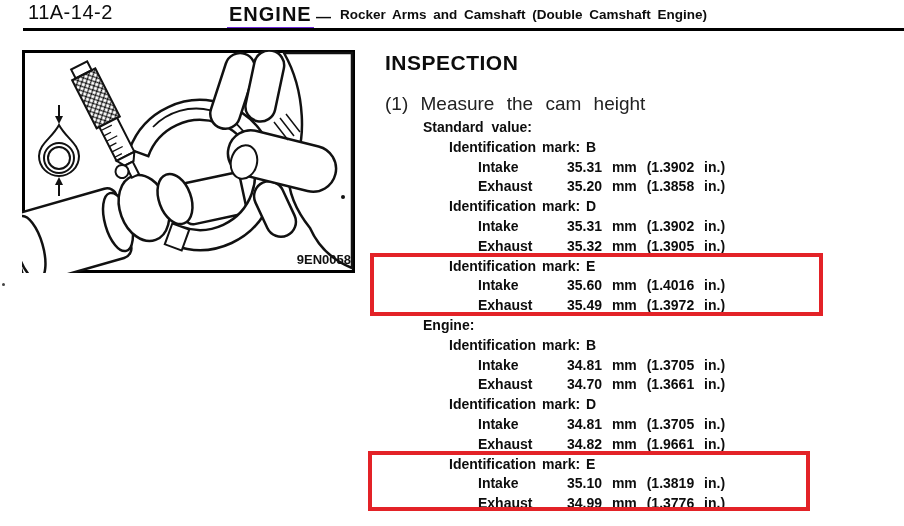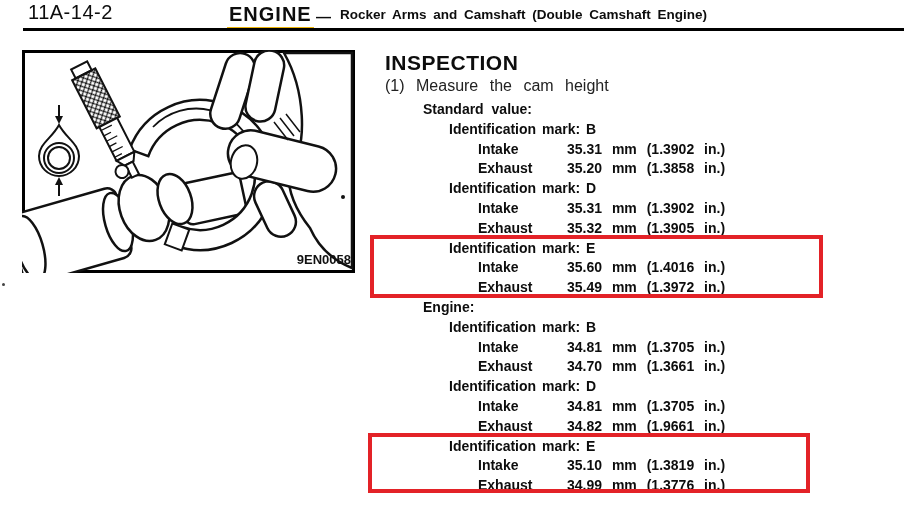--- a/index.html
+++ b/index.html
@@ -2,32 +2,32 @@
 <html><head>
 <meta charset="utf-8">
 <style>
   html,body{margin:0;padding:0;background:#e8e8e8;}
   .page{
     position:relative;width:904px;height:526px;background:#ffffff;
     font-family:"Liberation Sans",sans-serif;color:#0d0d0d;overflow:hidden;
   }
   
   .page-code{position:absolute;left:28px;top:1px;font-size:20px;font-weight:400;letter-spacing:.5px;}
-  .section-title{position:absolute;left:227px;top:3px;font-size:20px;font-weight:700;letter-spacing:1px;border-bottom:3px solid #eab308;padding:0 2px 1px 2px;}
+  .section-title{position:absolute;left:227px;top:3px;font-size:20px;font-weight:700;letter-spacing:1px;border-bottom:3px solid #6d28d9;padding:0 2px 1px 2px;}
   .header-sep{position:absolute;left:316px;top:8px;font-size:15px;font-weight:700;}
   .header-subtitle{position:absolute;left:340px;top:7px;font-size:13.5px;font-weight:700;word-spacing:3px;}
   .header-rule{position:absolute;left:23px;top:28px;width:881px;height:3px;background:#000;}
   
   .figure{position:absolute;left:22px;top:50px;width:333px;height:181px;}
   .margin-speck{position:absolute;left:2px;top:283px;width:3px;height:3px;background:#444;border-radius:50%;}
   
   .right-col{position:absolute;left:385px;top:45px;width:519px;padding-top:6px;}
   .insp-title{font-size:21px;line-height:24px;font-weight:700;letter-spacing:.5px;}
   .insp-sub{font-size:16px;line-height:19px;font-weight:700;margin-top:6px;letter-spacing:.3px;}
-  .step-line{font-size:16px;line-height:19px;font-weight:400;margin-top:1px;word-spacing:7px;color:#222;}
+  .step-line{font-size:19px;line-height:19px;font-weight:400;margin-top:19px;word-spacing:7px;color:#222;}
   .specs{position:relative;margin-top:5px;font-size:14px;font-weight:700;line-height:19.8px;}
   .spec-heading{padding-left:38px;word-spacing:4px;}
   .mark-label{padding-left:64px;word-spacing:2px;}
   .spec-row{padding-left:93px;display:flex;}
   .row-name{width:89px;flex:0 0 auto;}
   .row-value{word-spacing:6px;}
   .highlight-box{position:absolute;border:4px solid #e32227;pointer-events:none;box-sizing:border-box;}
   .hl-standard{left:-15px;top:135px;width:453px;height:63px;}
   .hl-limit{left:-17px;top:333px;width:442px;height:60px;}
 </style>

